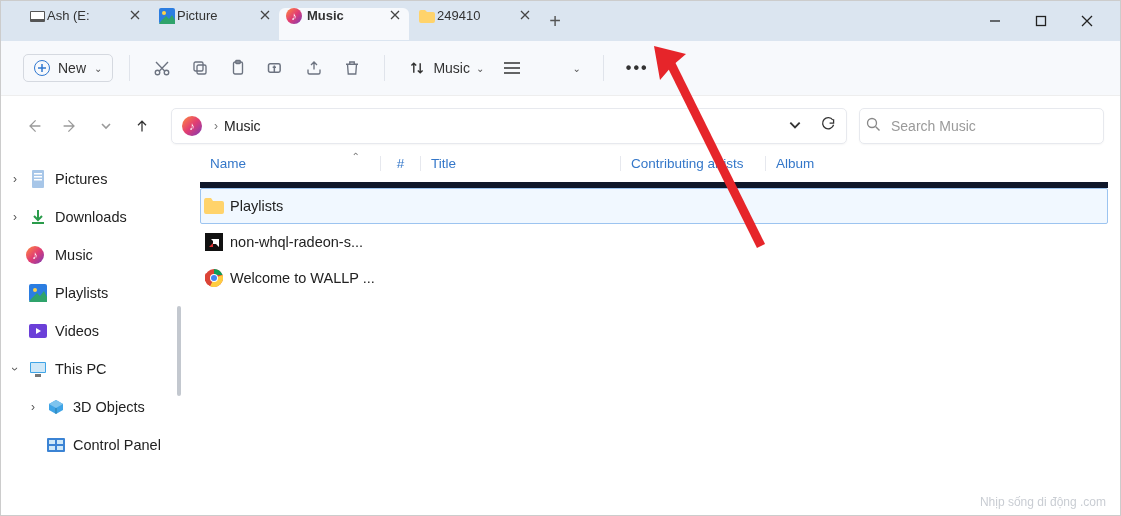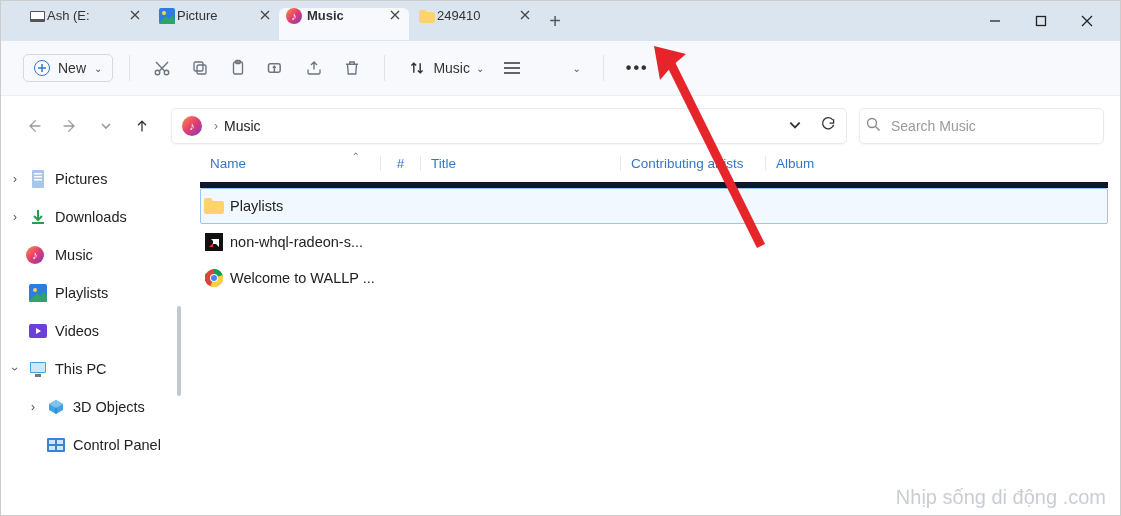--- a/index.html
+++ b/index.html
@@ -64,21 +64,21 @@
   .col-ca { width:145px; border-left:1px solid #e6e8ee;}
   .col-album { width:170px; border-left:1px solid #e6e8ee;}
 
   .file-row { display:flex; align-items:center; height:36px; gap:6px; font-size:14.5px; color:#222; border:1px solid transparent; border-radius:2px; padding-left:3px;}
   .file-row.selected { border-color:#9cc4f0; background:#f1f8ff; }
   .file-icon { width:20px; height:20px; display:flex; align-items:center; justify-content:center; flex-shrink:0; }
 
   
   .arrow-annot { position:absolute; left:645px; top:45px; pointer-events:none; }
 
-  .watermark { position:absolute; right:14px; bottom:6px; font-size:20px; color:#c9cdd3; }
+  .watermark { position:absolute; right:14px; bottom:6px; font-size:12px; color:#c9cdd3; }
 
   .folder-svg { fill:#ffd36b; }
 
 </style>
 </head>
 <body>
 
 <div class="tabbar">
   <div class="tab">
     <span class="tab-icon">

